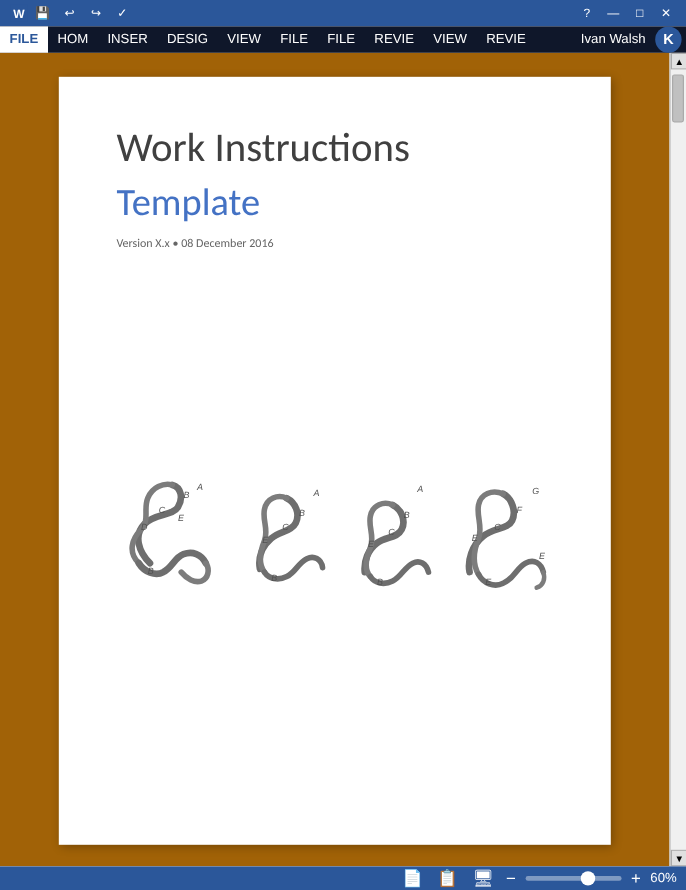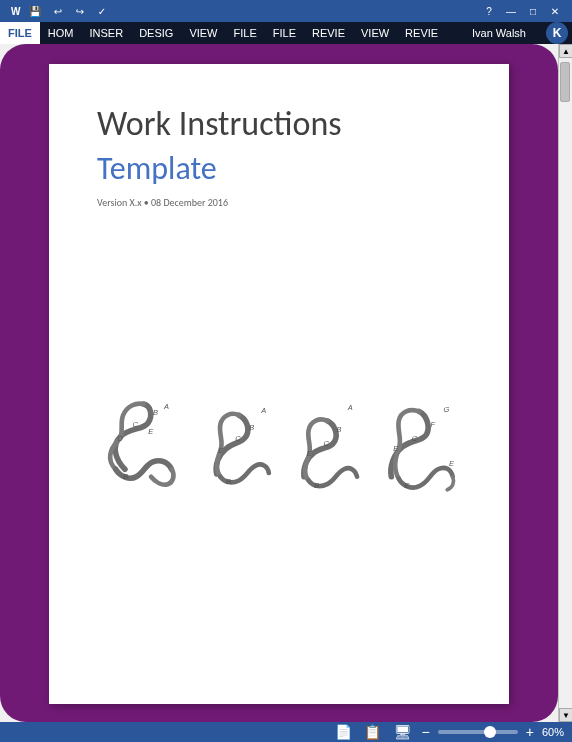--- a/index.html
+++ b/index.html
@@ -86,21 +86,21 @@
       background: white;
       color: #2b579a;
       font-weight: bold;
     }
 
     
     .user-badge {
       margin-left: auto;
       display: flex;
       align-items: center;
-      gap: 20px;
+      gap: 8px;
       font-size: 11px;
       color: #333;
     }
     .user-k {
       width: 22px;
       height: 22px;
       background: #2b579a;
       color: white;
       border-radius: 50%;
       display: flex;
@@ -148,27 +148,26 @@
       border: 1px solid #aaa;
       border-radius: 2px;
       position: absolute;
       top: 4px;
       left: 1px;
     }
 
     
     .doc-area {
       flex: 1;
-      background: #701a75;
+      background: #a16207;
       overflow: hidden;
       display: flex;
       align-items: flex-start;
       justify-content: center;
       padding: 20px 16px;
-      border-radius: 26px;
     }
     .page {
       background: white;
       width: 460px;
       min-height: 640px;
       box-shadow: 2px 2px 8px rgba(0,0,0,0.3);
       position: relative;
       padding: 40px 48px 40px 48px;
       display: flex;
       flex-direction: column;

